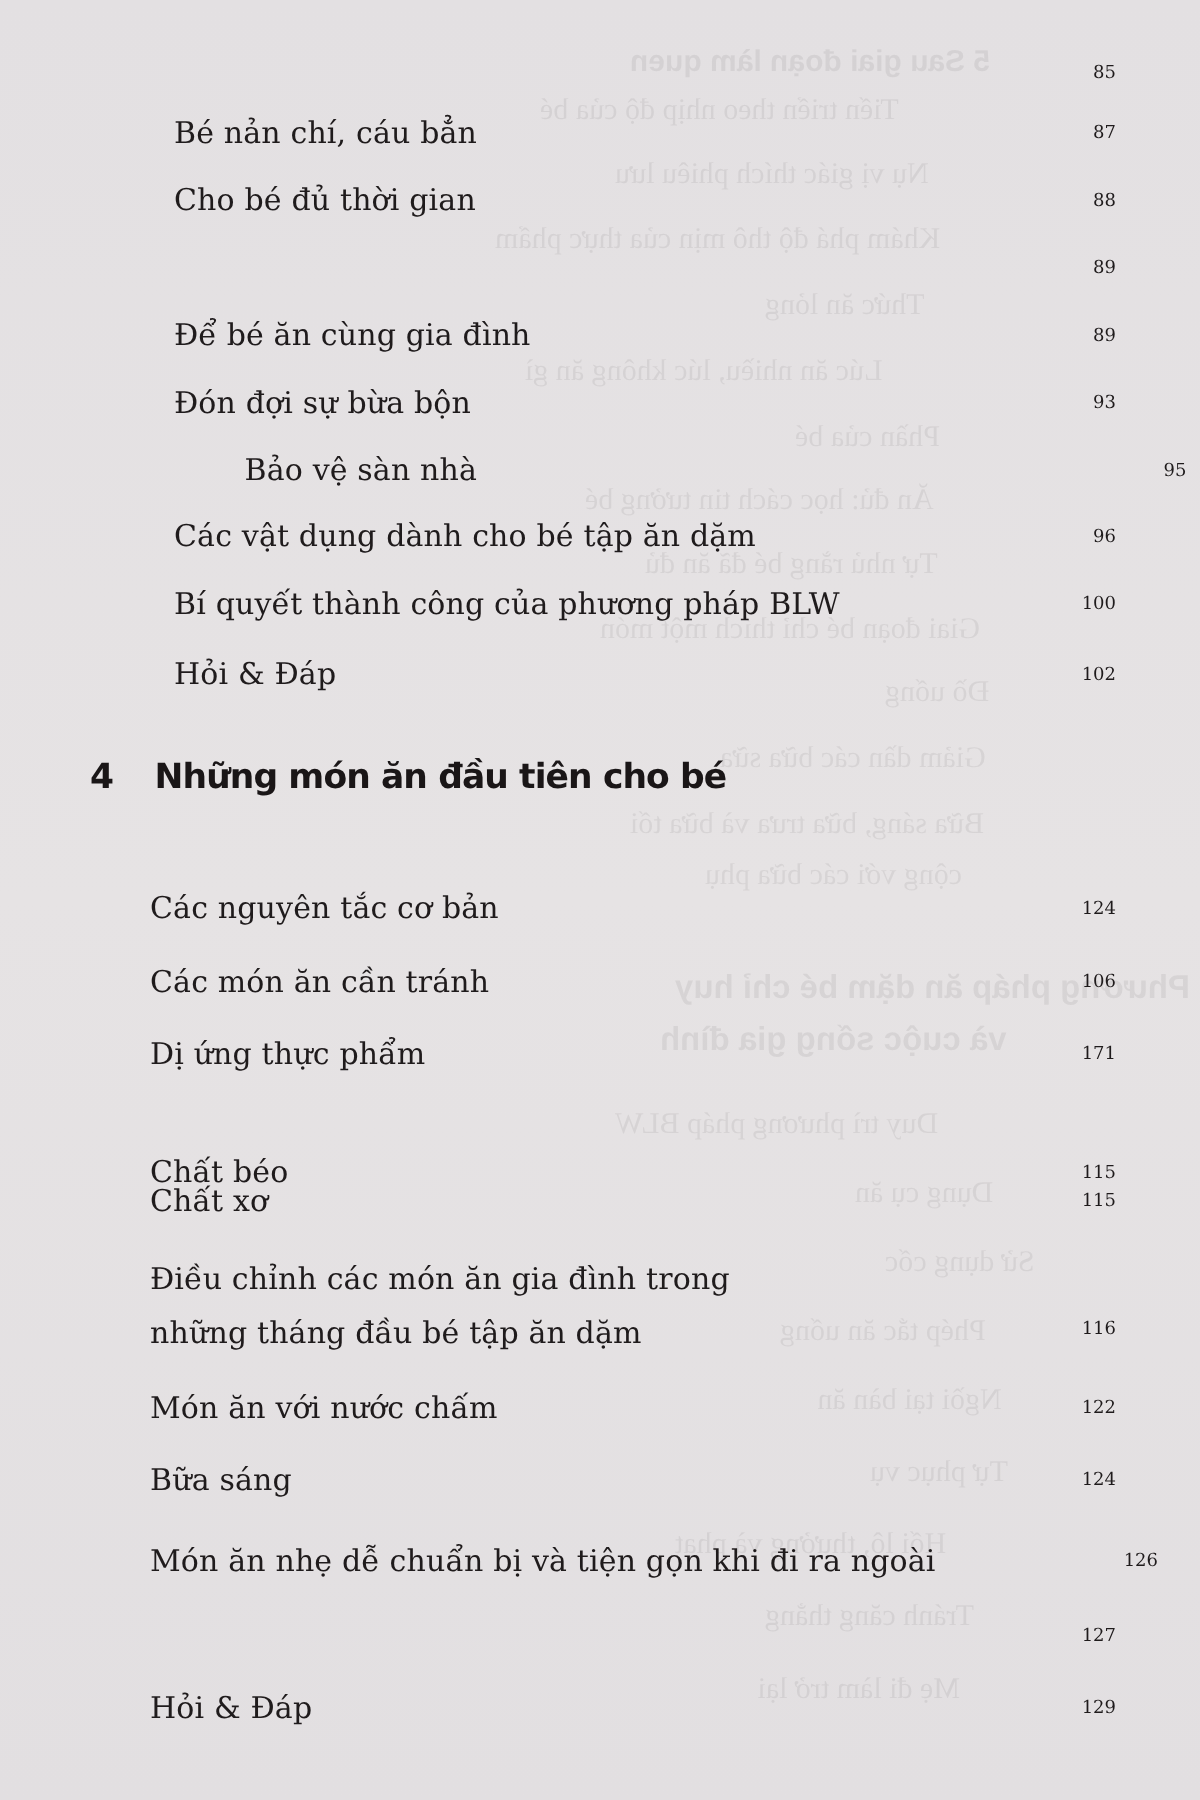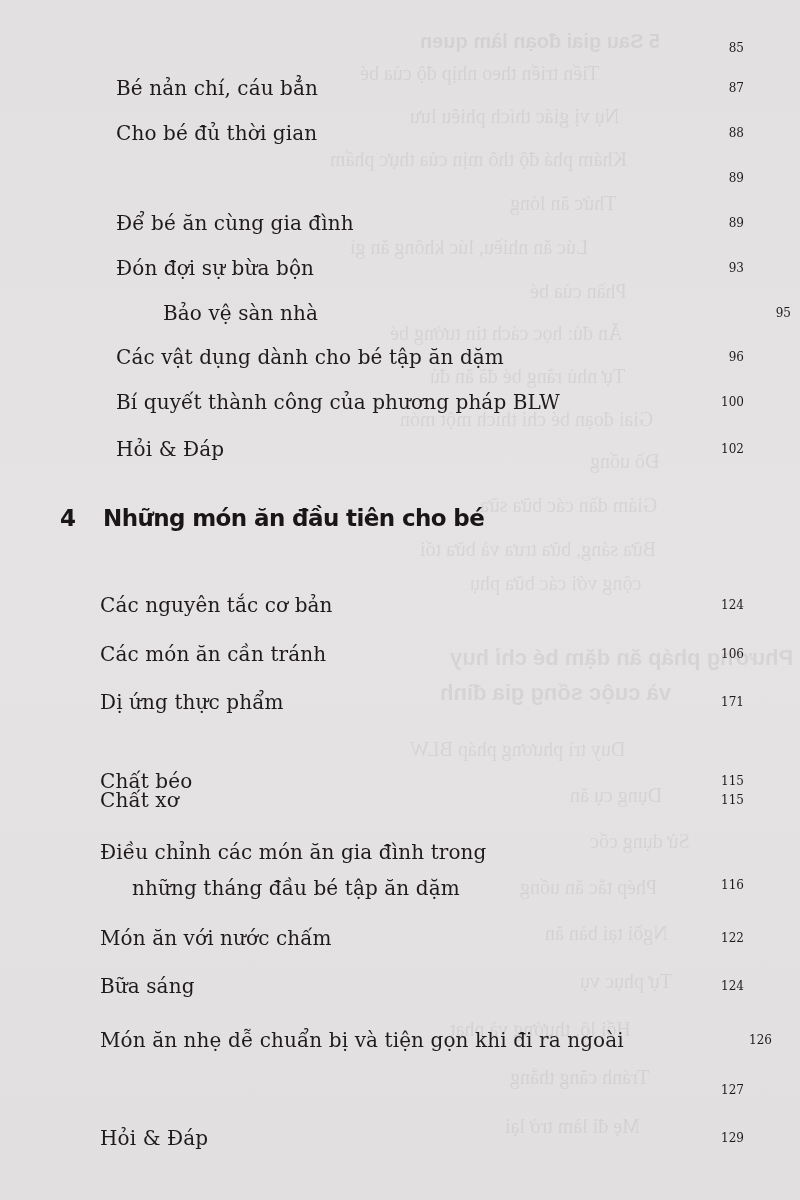--- a/index.html
+++ b/index.html
@@ -129,21 +129,21 @@
 <div class="entry ch4" style="top:735px;margin-top:31px;">
   <span class="title">Chất béo</span>
   <span class="page">115</span>
 </div>
 <div class="entry ch4" style="top:785px;">
   <span class="title">Chất xơ</span>
   <span class="page">115</span>
 </div>
 <div class="entry ch4 multi" style="top:834px;">
   <span class="title" style="top:0;">Điều chỉnh các món ăn gia đình trong</span>
-  <span class="title" style="top:36px;margin-left:32px;">những tháng đầu bé tập ăn dặm</span>
+  <span class="title" style="top:36px;">những tháng đầu bé tập ăn dặm</span>
   <span class="page">116</span>
 </div>
 <div class="entry ch4" style="top:923px;">
   <span class="title">Món ăn với nước chấm</span>
   <span class="page">122</span>
 </div>
 <div class="entry ch4" style="top:971px;">
   <span class="title">Bữa sáng</span>
   <span class="page">124</span>
 </div>

